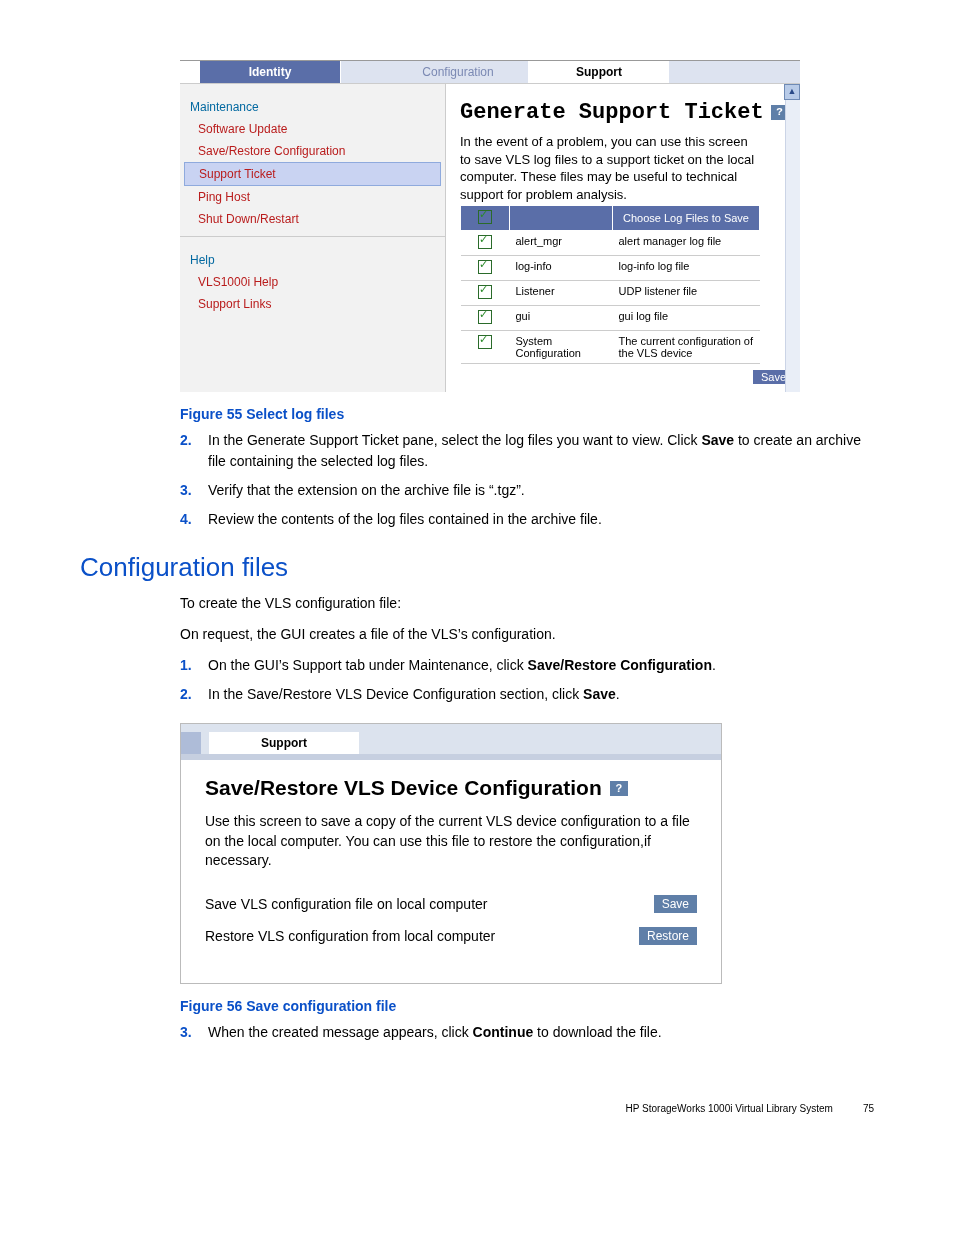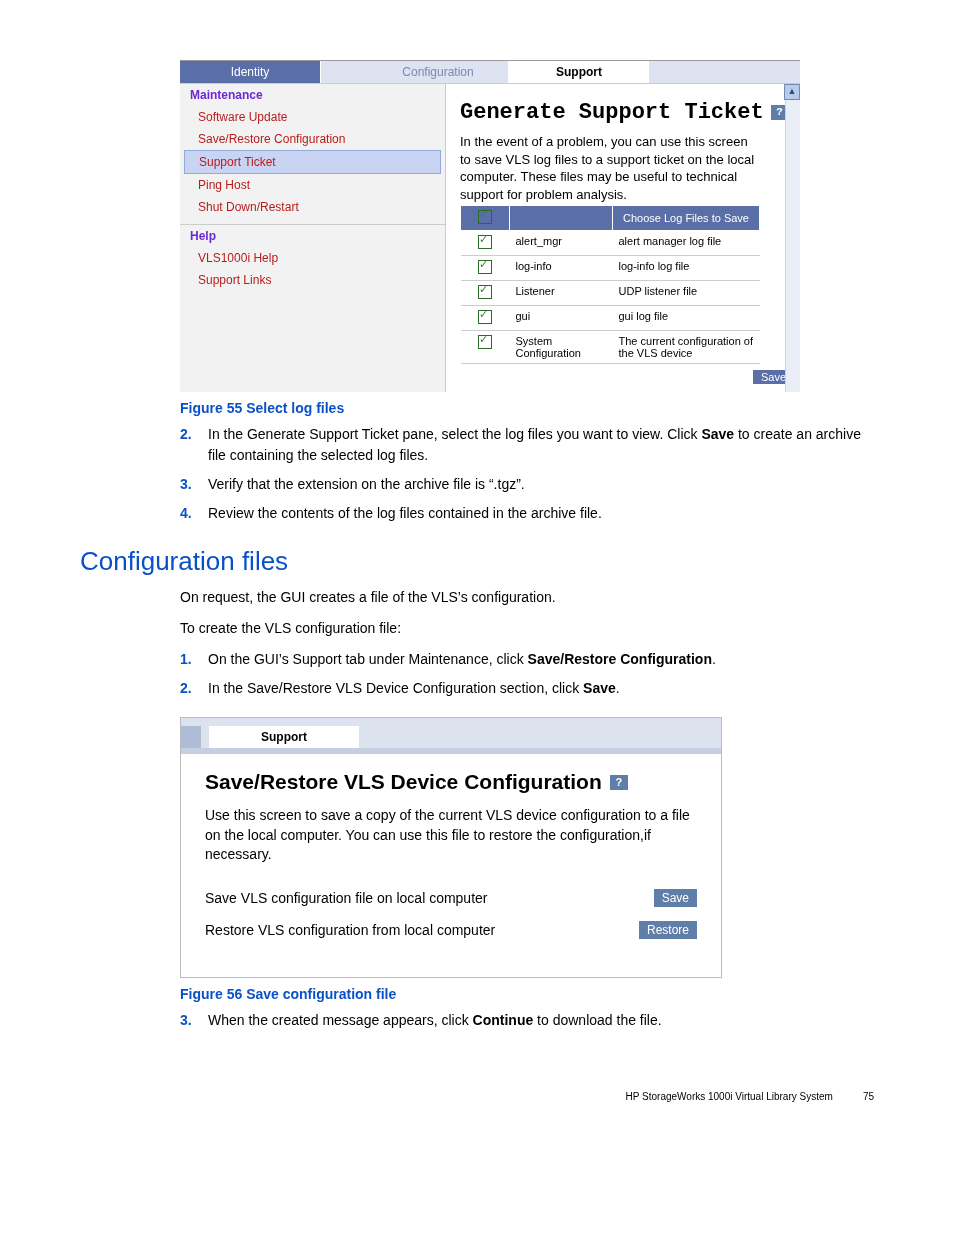--- a/index.html
+++ b/index.html
@@ -24,39 +24,39 @@
     display: flex;
     height: 22px;
     font-size: 12px;
   }
   .tab {
     width: 140px;
     text-align: center;
     line-height: 22px;
     border-right: 1px solid #fff;
   }
-  .tab-identity { background: #5a6ea8; color: #fff; font-weight: normal; }
+  .tab-identity { background: #5a6ea8; color: #fff; font-weight: bold; margin-left: 20px; }
   .tab-config { background: #dde3f0; color: #7b89b3; padding-left: 47px; }
   .tab-support { background: #fff; color: #000; font-weight: bold; border-right:none; }
   .tabs-rest { flex:1; background:#dde3f0; }
   .shot55-body {
     display: flex;
     border-top: 1px solid #ccc;
   }
   .sidebar {
     width: 265px;
     background: #f2f2f2;
     font-size: 12px;
     border-right: 1px solid #ccc;
     padding-bottom: 60px;
   }
   .sb-header {
-    font-weight: bold;
-    padding: 4px 10px 4px 10px;
-    color: #6d28d9;
+    font-weight: normal;
+    padding: 16px 10px 4px 10px;
+    color: #0369a1;
   }
   .sb-link {
     color: #b91c1c;
     padding: 4px 10px 4px 18px;
     cursor: pointer;
   }
   .sb-link.selected {
     background: #c9d3f2;
     border: 1px solid #8faadd;
     margin: 0 4px;
@@ -107,21 +107,21 @@
     left:0; top:-3px;
   }
   .save-row { text-align:right; padding-top:4px; }
   .btn-save {
     background:#5a6ea8; color:#fff; font-size:11px;
     padding:1px 8px; border:none;
   }
   
   .fig-caption {
     color:#0a50c8; font-weight:bold; font-size:14px;
-    margin:8px 0 8px 100px;
+    margin:14px 0 8px 100px;
   }
   ol.steps {
     margin:0 0 18px 100px; padding:0; list-style:none;
     font-size:14px; line-height:1.5;
   }
   ol.steps li { display:flex; margin-bottom:8px; }
   ol.steps .num { color:#0a50c8; font-weight:bold; width:28px; flex-shrink:0; }
   .h2-section {
     color:#0a50c8; font-size:26px; font-weight:normal;
     margin:22px 0 10px 0;
@@ -251,22 +251,22 @@
       <span class="num">3.</span>
       <span>Verify that the extension on the archive file is “.tgz”.</span>
     </li>
     <li>
       <span class="num">4.</span>
       <span>Review the contents of the log files contained in the archive file.</span>
     </li>
   </ol>
 
   <div class="h2-section">Configuration files</div>
+  <div class="bodytext">To create the VLS configuration file:</div>
   <div class="bodytext">On request, the GUI creates a file of the VLS’s configuration.</div>
-  <div class="bodytext">To create the VLS configuration file:</div>
   <ol class="steps">
     <li>
       <span class="num">1.</span>
       <span><span>On the GUI’s Support tab under Maintenance, click </span><b class="bold">Save/Restore Configuration</b><span>.</span></span>
     </li>
     <li>
       <span class="num">2.</span>
       <span><span>In the Save/Restore VLS Device Configuration section, click </span><b class="bold">Save</b><span>.</span></span>
     </li>
   </ol>

